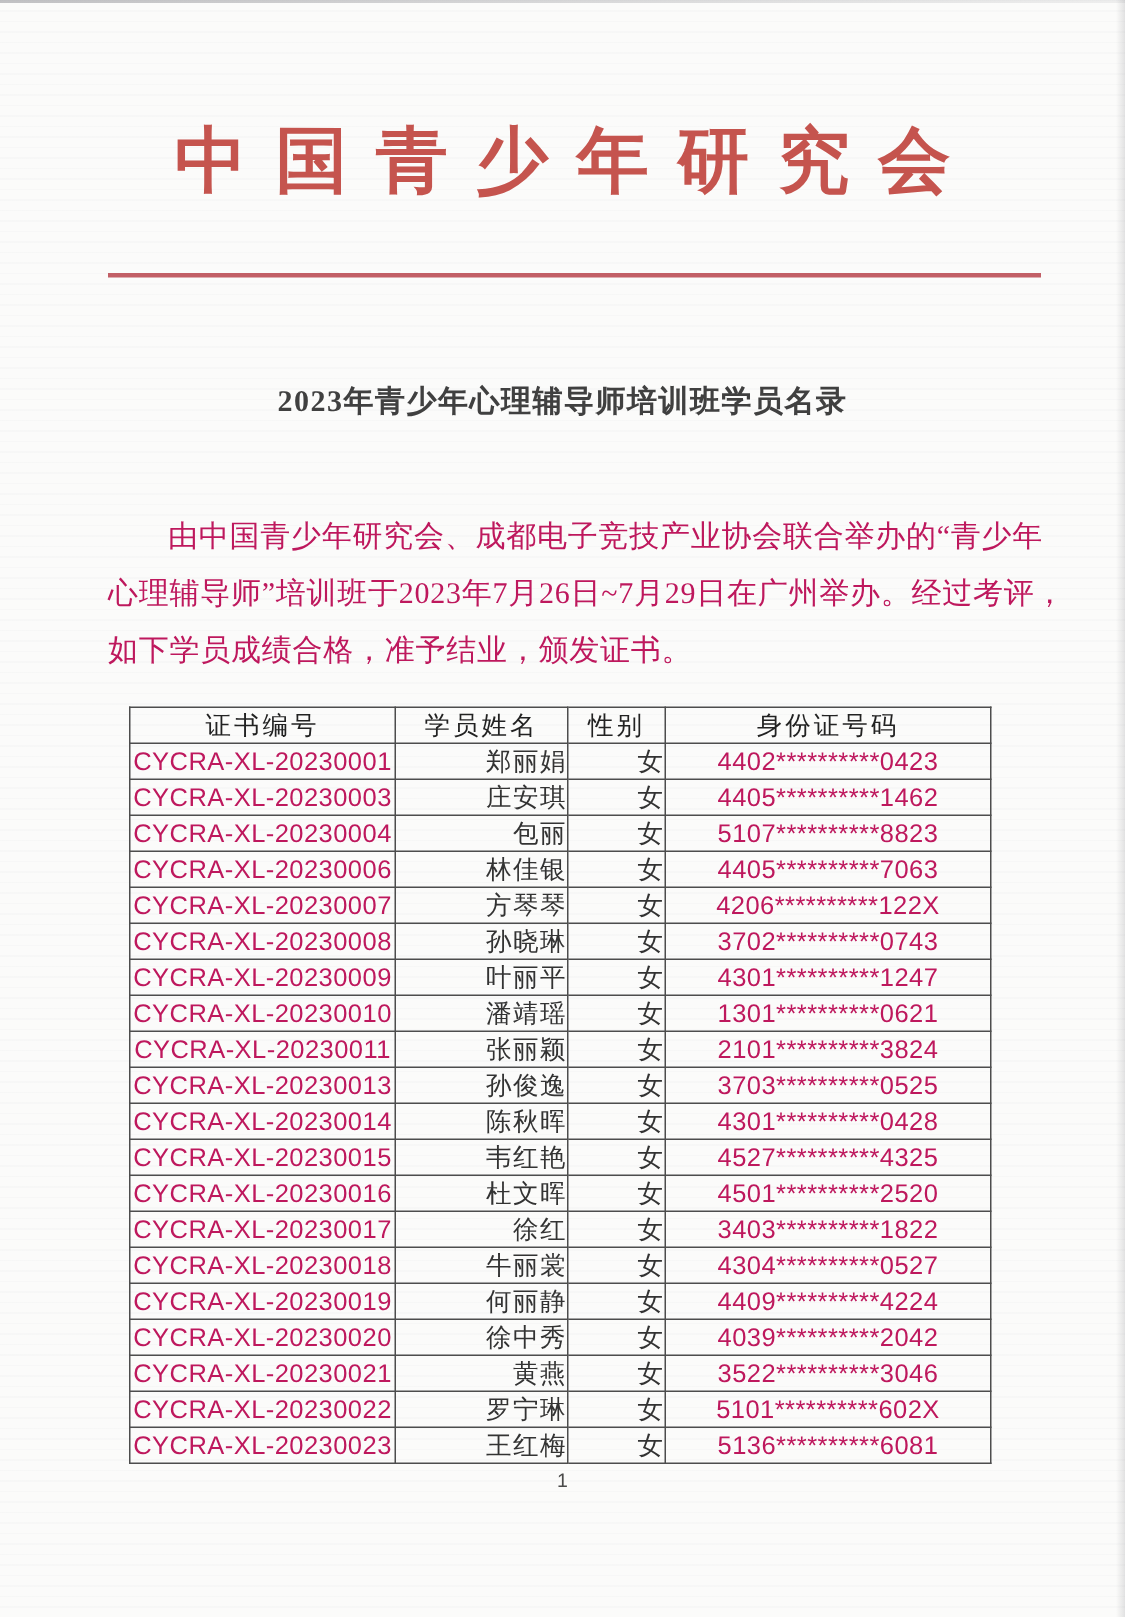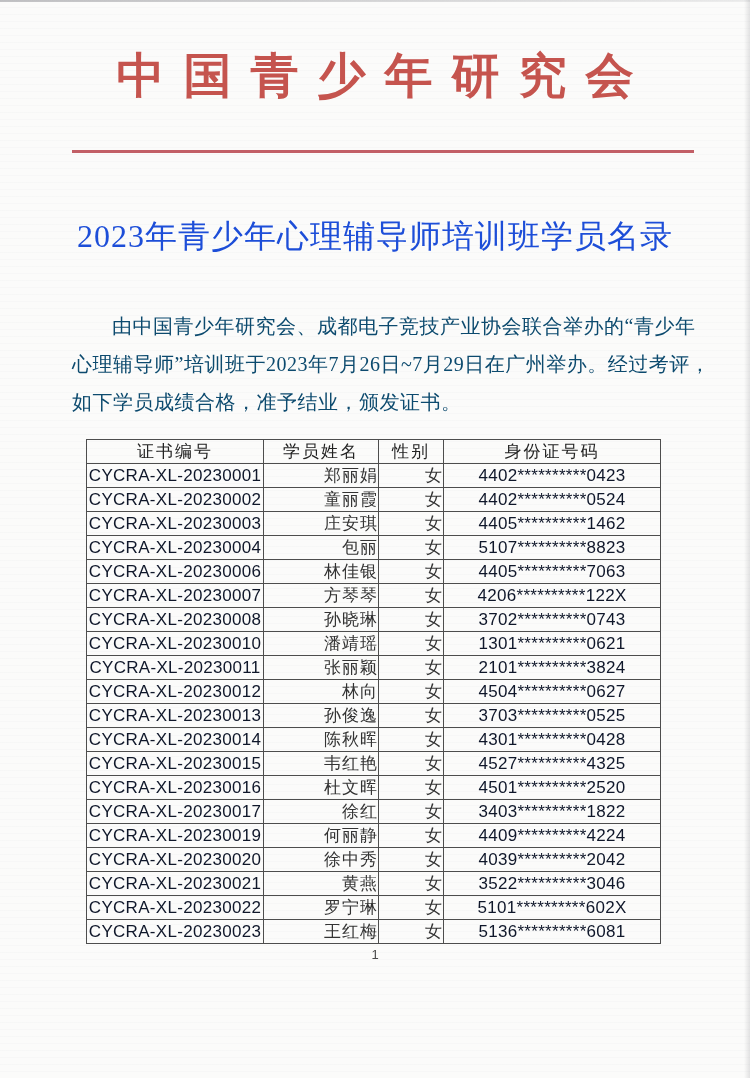--- a/index.html
+++ b/index.html
@@ -21,51 +21,51 @@
     position: absolute; top: 0; left: 0; right: 0; height: 2px;
     background: linear-gradient(to right, rgba(60,60,70,0.30), rgba(60,60,70,0.07));
   }
   .scan-right-edge {
     position: absolute; top: 0; right: 0; bottom: 0; width: 6px;
     background: linear-gradient(to left, rgba(40,40,50,0.12), rgba(40,40,50,0));
   }
 
   .org-title {
     margin: 0;
-    padding-top: 52px;
+    padding-top: 84px;
     text-align: center;
     font-size: 48px;
     line-height: 1;
     font-weight: bold;
     letter-spacing: 19px;
     padding-left: 19px; 
     color: #c5544e;
   }
   .red-divider {
     width: 622px;
     height: 3px;
     margin: 50px auto 0 72px;
     background: #c25f66;
   }
   .doc-title {
     margin: 0;
     margin-top: 66px;
     text-align: center;
-    font-size: 32px;
+    font-size: 20px;
     line-height: 34px;
-    font-weight: normal;
+    font-weight: bold;
     letter-spacing: 1px;
-    color: #1d4ed8;
+    color: #404040;
   }
   .intro {
     margin-top: 54px;
     margin-left: 72px;
     width: 640px;
     font-size: 20px;
-    color: #0c4a6e;
+    color: #be185d;
   }
   .intro-line {
     line-height: 38px;
     white-space: nowrap;
     letter-spacing: 0.5px;
   }
   .intro-line.first { text-indent: 2em; }
 
   table.roster {
     border-collapse: collapse;
@@ -91,21 +91,21 @@
     font-weight: normal;
     font-size: 17px;
     letter-spacing: 2px;
     color: #222;
   }
   table.roster td { font-size: 17px; color: #333; }
   table.roster td:nth-child(1),
   table.roster td:nth-child(4) {
     font-family: "Liberation Sans", "DejaVu Sans", sans-serif;
     font-size: 17px;
-    color: #0f172a;
+    color: #be185d;
     letter-spacing: 0.3px;
   }
   table.roster td:nth-child(2),
   table.roster td:nth-child(3) {
     font-family: "Liberation Serif", "DejaVu Serif", serif;
     letter-spacing: 1px;
     text-align: right;
   }
   .page-number {
     margin-top: 3px;
@@ -149,26 +149,20 @@
     </tr>
   </thead>
   <tbody>
       <tr>
         <td>CYCRA-XL-20230001</td>
         <td>郑丽娟</td>
         <td>女</td>
         <td>4402**********0423</td>
       </tr>
       <tr>
-        <td>CYCRA-XL-20230002</td>
-        <td>童丽霞</td>
-        <td>女</td>
-        <td>4402**********0524</td>
-      </tr>
-      <tr>
         <td>CYCRA-XL-20230003</td>
         <td>庄安琪</td>
         <td>女</td>
         <td>4405**********1462</td>
       </tr>
       <tr>
         <td>CYCRA-XL-20230004</td>
         <td>包丽</td>
         <td>女</td>
         <td>5107**********8823</td>
@@ -185,38 +179,38 @@
         <td>女</td>
         <td>4206**********122X</td>
       </tr>
       <tr>
         <td>CYCRA-XL-20230008</td>
         <td>孙晓琳</td>
         <td>女</td>
         <td>3702**********0743</td>
       </tr>
       <tr>
+        <td>CYCRA-XL-20230009</td>
+        <td>叶丽平</td>
+        <td>女</td>
+        <td>4301**********1247</td>
+      </tr>
+      <tr>
         <td>CYCRA-XL-20230010</td>
         <td>潘靖瑶</td>
         <td>女</td>
         <td>1301**********0621</td>
       </tr>
       <tr>
         <td>CYCRA-XL-20230011</td>
         <td>张丽颖</td>
         <td>女</td>
         <td>2101**********3824</td>
       </tr>
       <tr>
-        <td>CYCRA-XL-20230012</td>
-        <td>林向</td>
-        <td>女</td>
-        <td>4504**********0627</td>
-      </tr>
-      <tr>
         <td>CYCRA-XL-20230013</td>
         <td>孙俊逸</td>
         <td>女</td>
         <td>3703**********0525</td>
       </tr>
       <tr>
         <td>CYCRA-XL-20230014</td>
         <td>陈秋晖</td>
         <td>女</td>
         <td>4301**********0428</td>
@@ -233,20 +227,26 @@
         <td>女</td>
         <td>4501**********2520</td>
       </tr>
       <tr>
         <td>CYCRA-XL-20230017</td>
         <td>徐红</td>
         <td>女</td>
         <td>3403**********1822</td>
       </tr>
       <tr>
+        <td>CYCRA-XL-20230018</td>
+        <td>牛丽裳</td>
+        <td>女</td>
+        <td>4304**********0527</td>
+      </tr>
+      <tr>
         <td>CYCRA-XL-20230019</td>
         <td>何丽静</td>
         <td>女</td>
         <td>4409**********4224</td>
       </tr>
       <tr>
         <td>CYCRA-XL-20230020</td>
         <td>徐中秀</td>
         <td>女</td>
         <td>4039**********2042</td>

